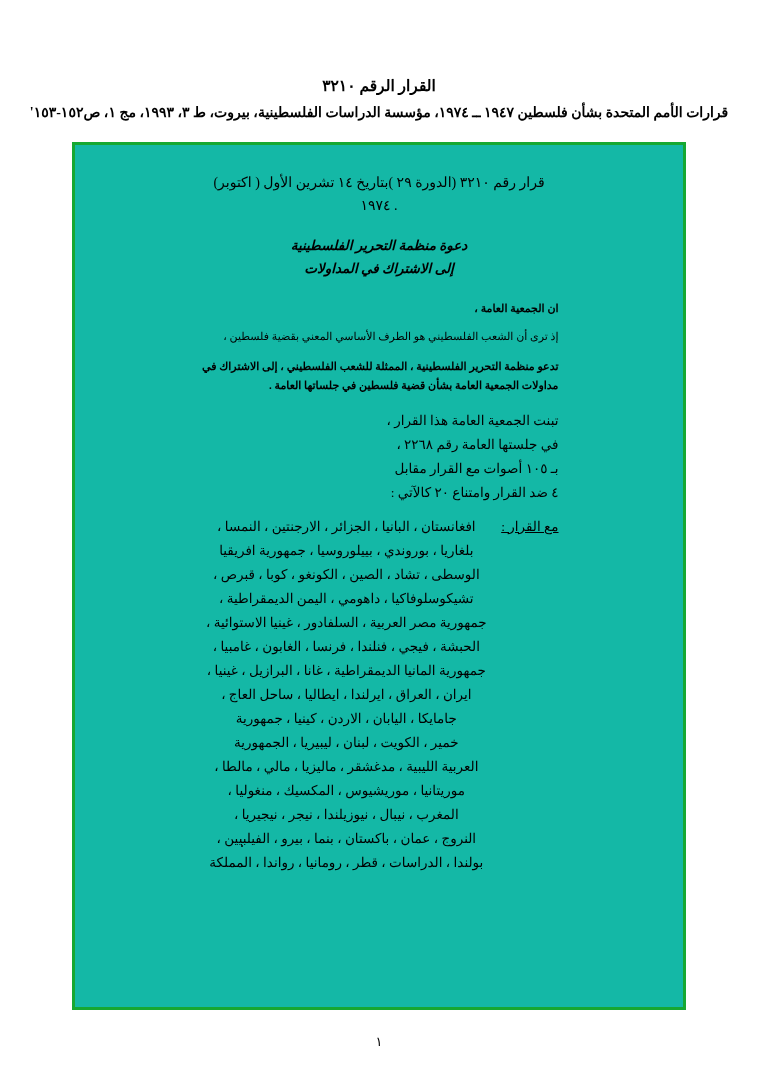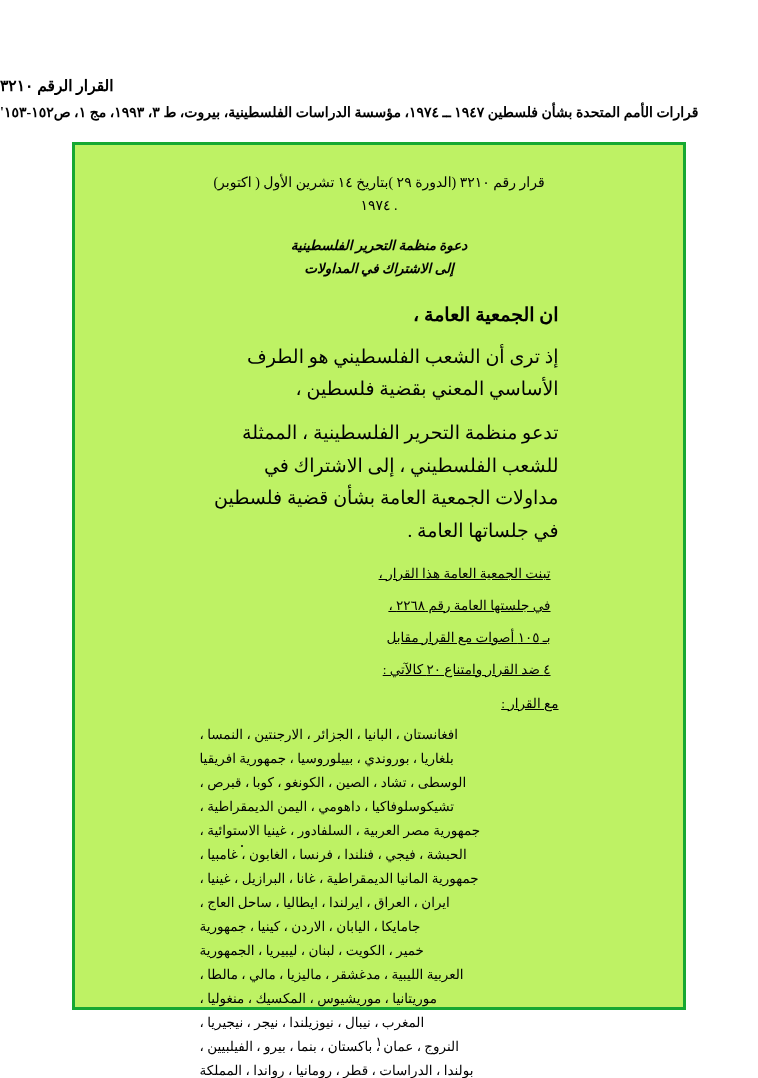--- a/index.html
+++ b/index.html
@@ -17,21 +17,21 @@
     color: #000000;
     overflow: hidden;
   }
 
   
   .header {
     position: absolute;
     top: 76px;
     left: 0;
     right: 0;
-    text-align: left;
+    text-align: center;
   }
   .doc-title {
     font-size: 15.5px;
     font-weight: bold;
     letter-spacing: 0.5px;
     line-height: 1.3;
   }
   .doc-source {
     margin-top: 7px;
     font-size: 14px;
@@ -42,21 +42,21 @@
 
   
   .frame {
     position: absolute;
     top: 142px;
     left: 72px;
     width: 614px;
     height: 868px;
     border: 3px solid #16a832;
     box-sizing: border-box;
-    background: #bef264;
+    background: #14b8a6;
   }
 
   .content {
     position: absolute;
     top: 26px;
     right: 0;
     left: 0;
     padding: 0 32px 0 32px;
     font-size: 13.5px;
     line-height: 1.62;
@@ -87,59 +87,58 @@
 
   
   .body-block {
     width: 66%;
     margin: 0 auto 0 auto;
     text-align: right;
   }
   .para {
     margin: 0 0 11px 0;
     line-height: 1.72;
-    font-size: 19px;
+    font-size: 11px;
   }
   .opening {
     font-weight: bold;
     margin-bottom: 9px;
   }
   .lead {
-    font-weight: normal;
+    font-weight: bold;
   }
 
   .vote-block {
     width: 66%;
     margin: 14px auto 10px auto;
     text-align: right;
     line-height: 1.78;
     font-size: 13.5px;
   }
-  .vote-block div { margin: 8px; text-decoration: underline; }
+  .vote-block div { margin: 0; }
 
   
   .countries {
     width: 66%;
     margin: 0 auto;
     display: flex;
     flex-direction: row;
     align-items: flex-start;
     gap: 8px;
     font-size: 13.5px;
     line-height: 1.78;
   }
   .countries-label {
     white-space: nowrap;
     padding-top: 0px;
     text-decoration: underline;
   }
   .countries-list {
     flex: 1;
-    text-align: left;
-    margin-top: 31px;
+    text-align: center;
   }
   .countries-list div { margin: 0; }
 
   .stray-dot {
     position: absolute;
     right: 440px;
     top: 700px;
     width: 2px;
     height: 2px;
     background: #000;

